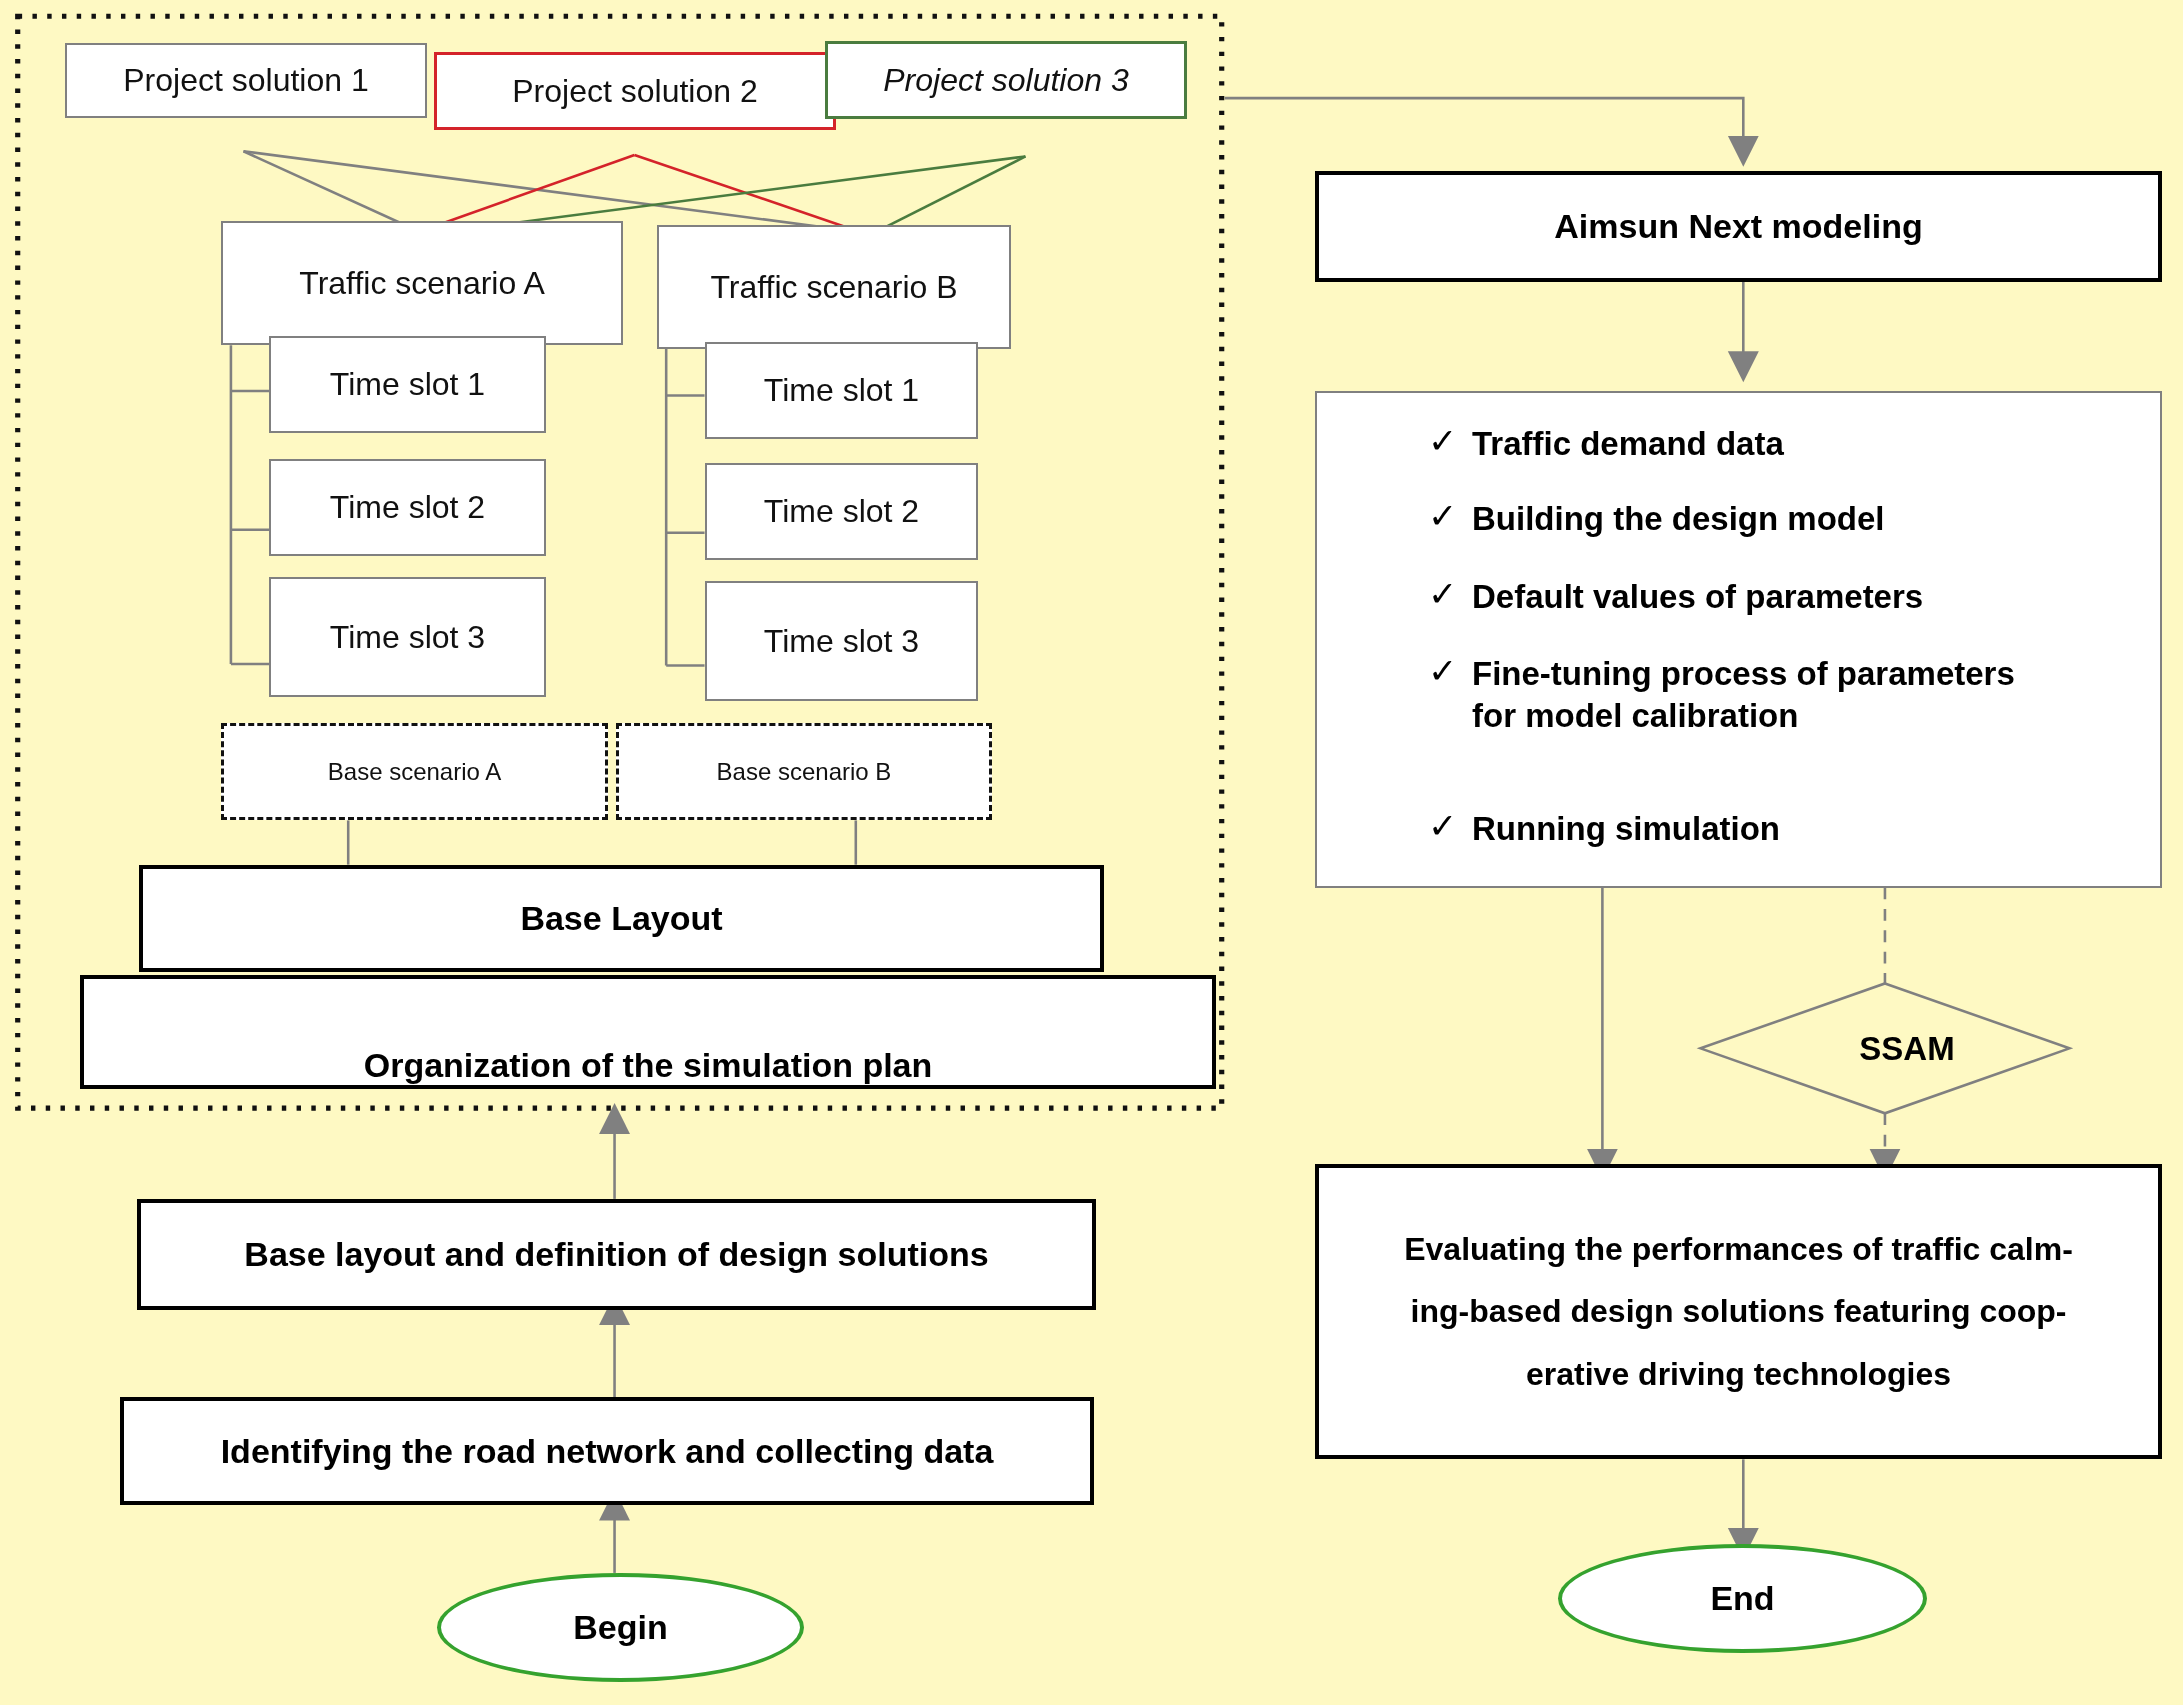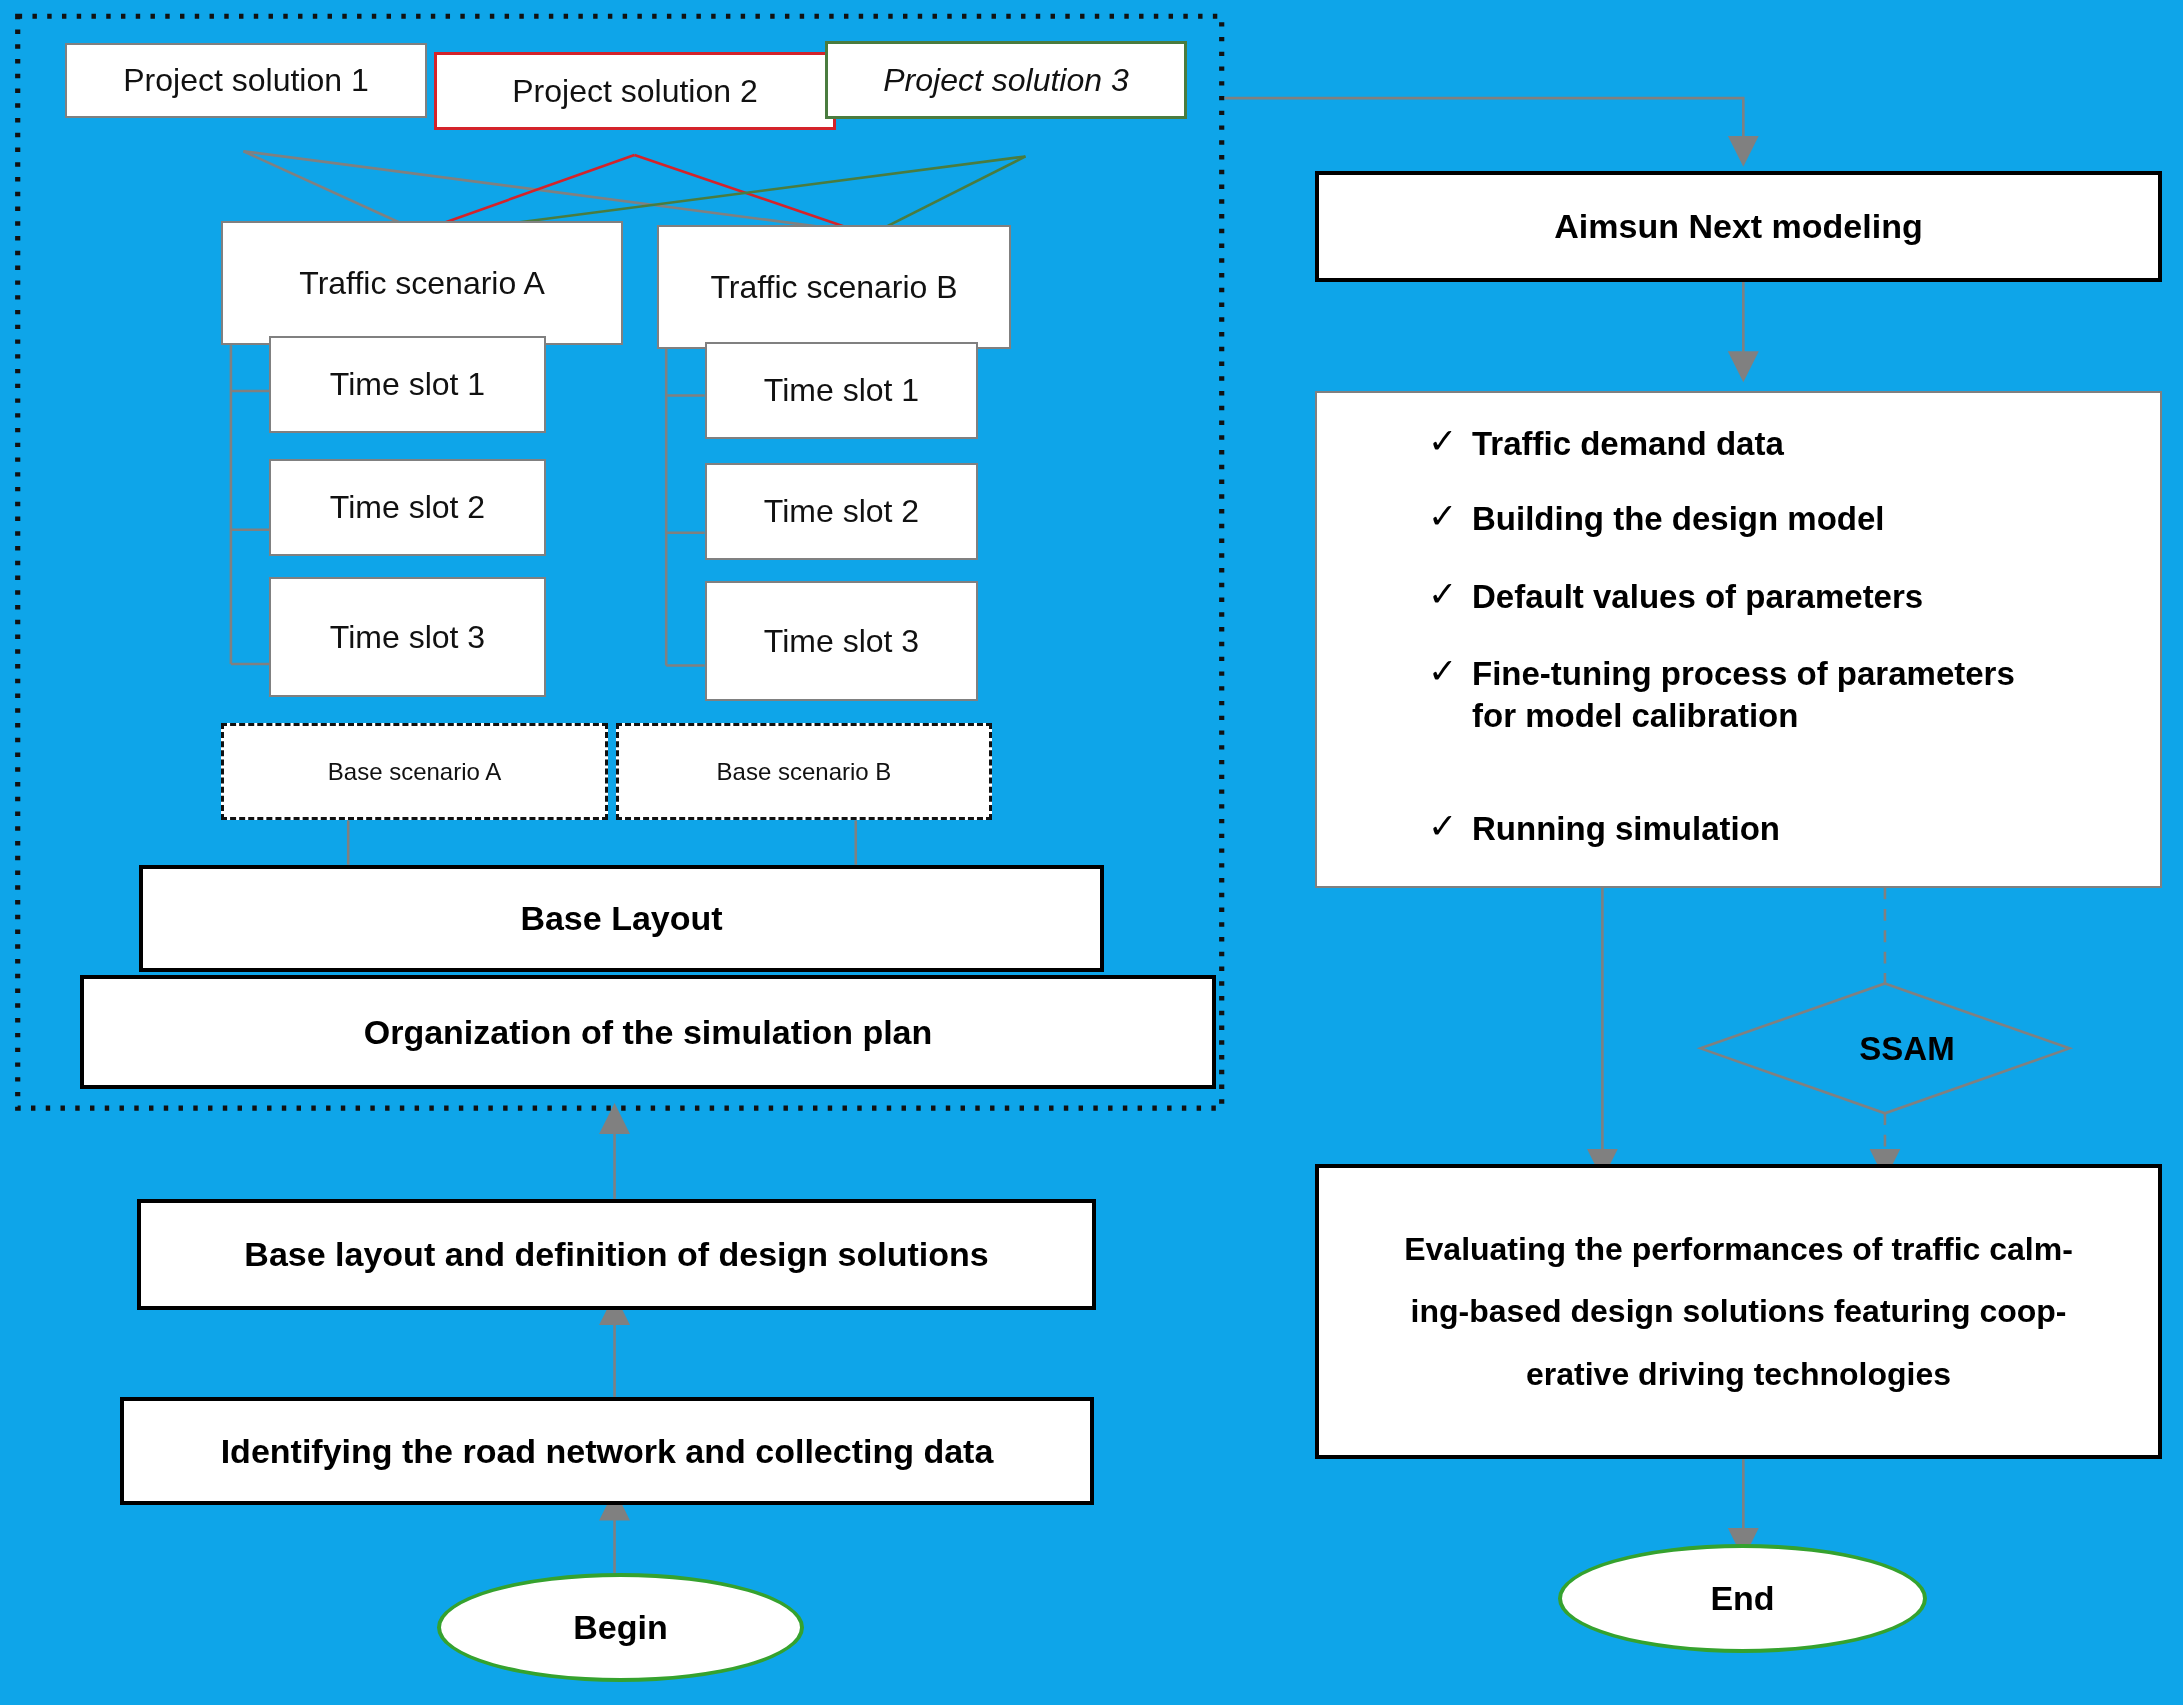--- a/index.html
+++ b/index.html
@@ -1,17 +1,17 @@
 <!DOCTYPE html>
 <html style="font-size:11.8px"><head>
 <meta charset="utf-8">
 <style>
   html,body{margin:0;padding:0;background:#ffffff;}
   body{font-family:"Liberation Sans", sans-serif;}
-  #stage{position:relative;width:2183px;height:1705px;background:#0ea5e9;overflow:hidden;}
+  #stage{position:relative;width:2183px;height:1705px;background:#fef9c3;overflow:hidden;}
   svg#canvas{position:absolute;left:0;top:0;width:2183px;height:1705px;}
   .nd{position:absolute;box-sizing:border-box;display:flex;align-items:center;justify-content:center;text-align:center;background:#fff;}
   .nd span{display:block;width:100%;padding:0 7.4px;}
   
   .thin{border:2.2px solid #808080;}
   .thin span{font-size:32px;color:#111;font-weight:400;}
   
   .redbox{border:3px solid #d4232a;}
   .redbox span{font-size:32px;color:#111;font-weight:400;}
   
@@ -165,21 +165,21 @@
     <span>Base scenario A</span>
   </div>
   <div class="nd dashbox" style="left:616px;top:723px;width:376px;height:97px;">
     <span>Base scenario B</span>
   </div>
 
   <div class="nd bold" style="left:139px;top:865px;width:965px;height:107px;">
     <span>Base Layout</span>
   </div>
 
-  <div class="nd bold" style="left:80px;top:975px;width:1136px;height:114px;">
+  <div class="nd bold" style="left:80px;top:975px;width:1136px;height:114px;align-items:flex-end;">
     <span>Organization of the simulation plan</span>
   </div>
 
   <div class="nd bold" style="left:137px;top:1199px;width:959px;height:111px;">
     <span>Base layout and definition of design solutions</span>
   </div>
   <div class="nd bold" style="left:120px;top:1397px;width:974px;height:108px;">
     <span>Identifying the road network and collecting data</span>
   </div>
 

